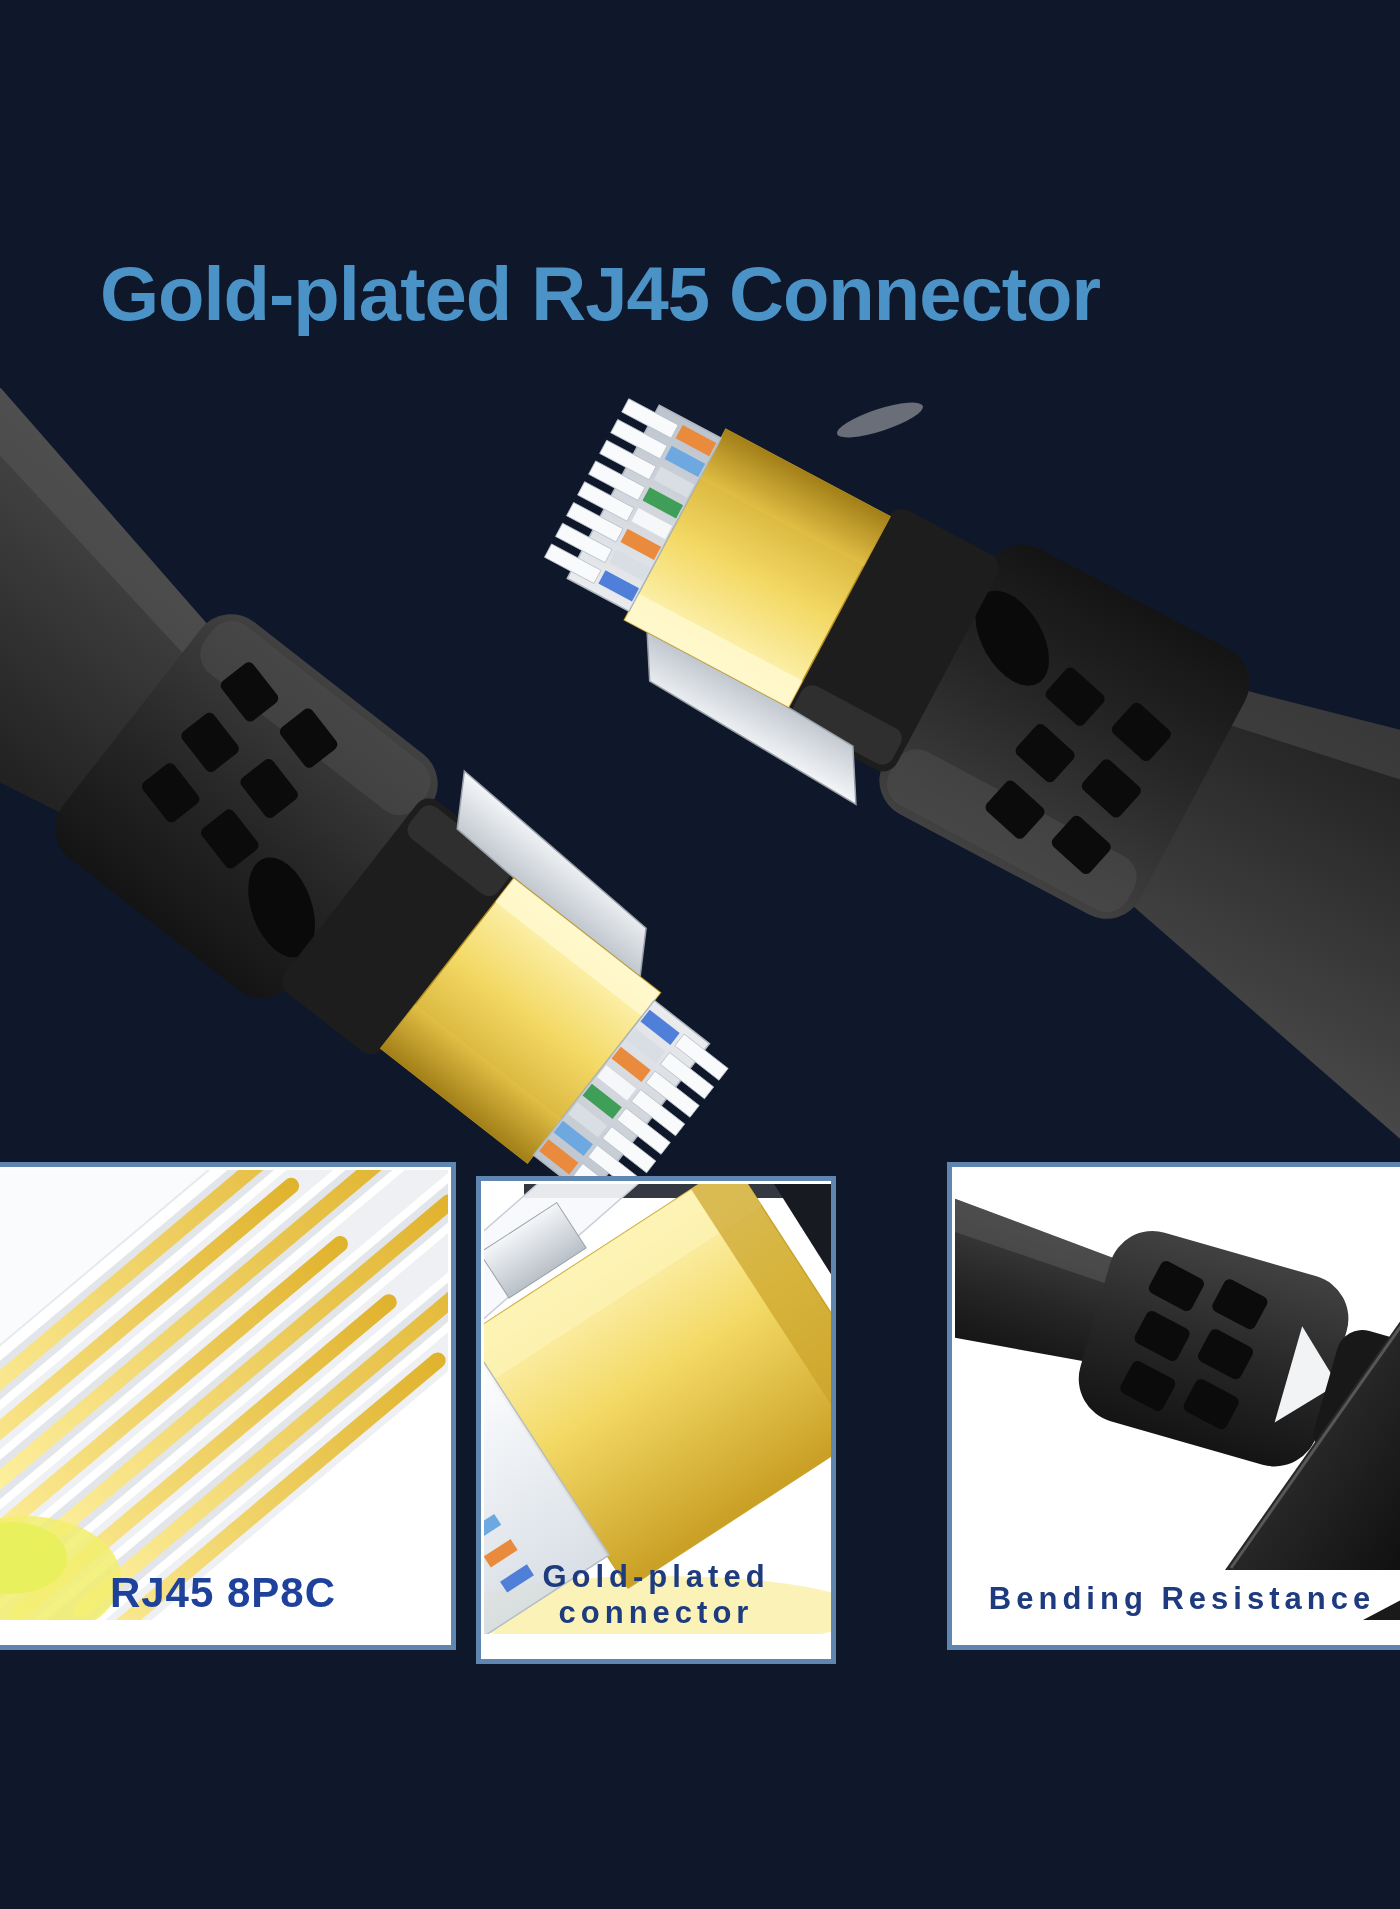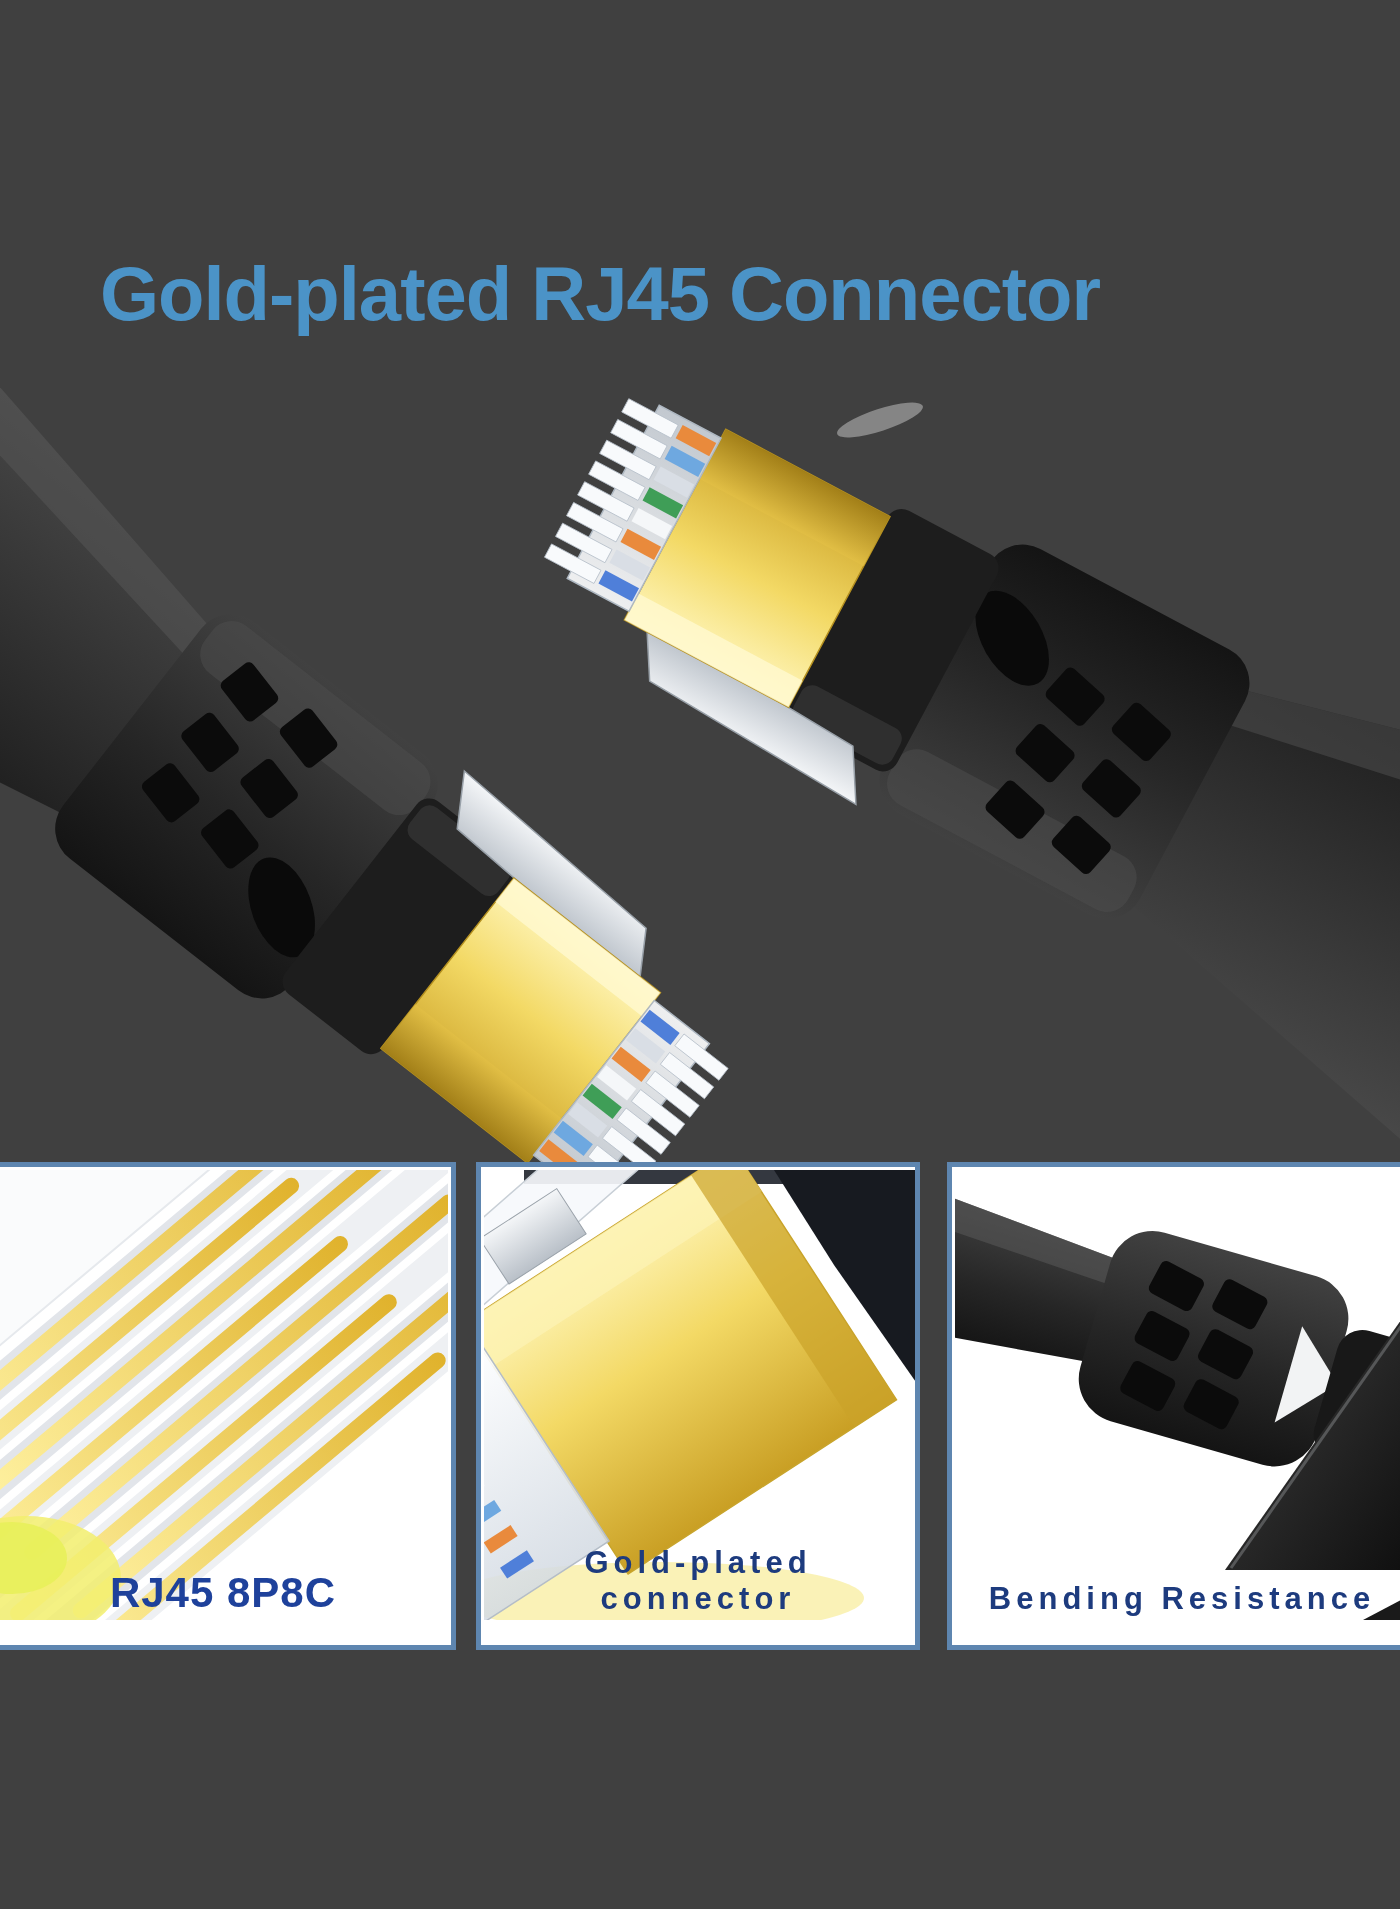--- a/index.html
+++ b/index.html
@@ -1,19 +1,19 @@
 <!DOCTYPE html>
 <html><head>
 <meta charset="utf-8">
 <style>
   html,body{margin:0;padding:0;background:#ffffff;}
   .page{
     position:relative;
     width:1400px;height:1909px;
-    background:#404040;
+    background:#0f172a;
     overflow:hidden;
     font-family:"Liberation Sans", sans-serif;
   }
   .title{
     position:absolute;
     top:250px;left:0;width:1200px;
     text-align:center;
     font-size:76px;
     font-weight:700;
     letter-spacing:-1px;
@@ -28,21 +28,21 @@
   .panel{
     position:absolute;
     top:1162px;height:488px;
     background:#ffffff;
     border:5px solid #5e86b0;
     box-sizing:border-box;
     z-index:2;
     overflow:hidden;
   }
   .panel-left{left:-10px;width:466px;}
-  .panel-mid{left:476px;width:444px;}
+  .panel-mid{left:476px;width:360px;margin-top:14px;}
   .panel-right{left:947px;width:470px;}
   .panel-art{position:absolute;top:3px;left:3px;}
   .panel-label{
     position:absolute;
     left:0;right:0;bottom:28px;
     text-align:center;
     color:#1d3d8c;
     z-index:3;
   }
   .label-plain{font-size:42px;font-weight:600;letter-spacing:1px;color:#1e419b;}

